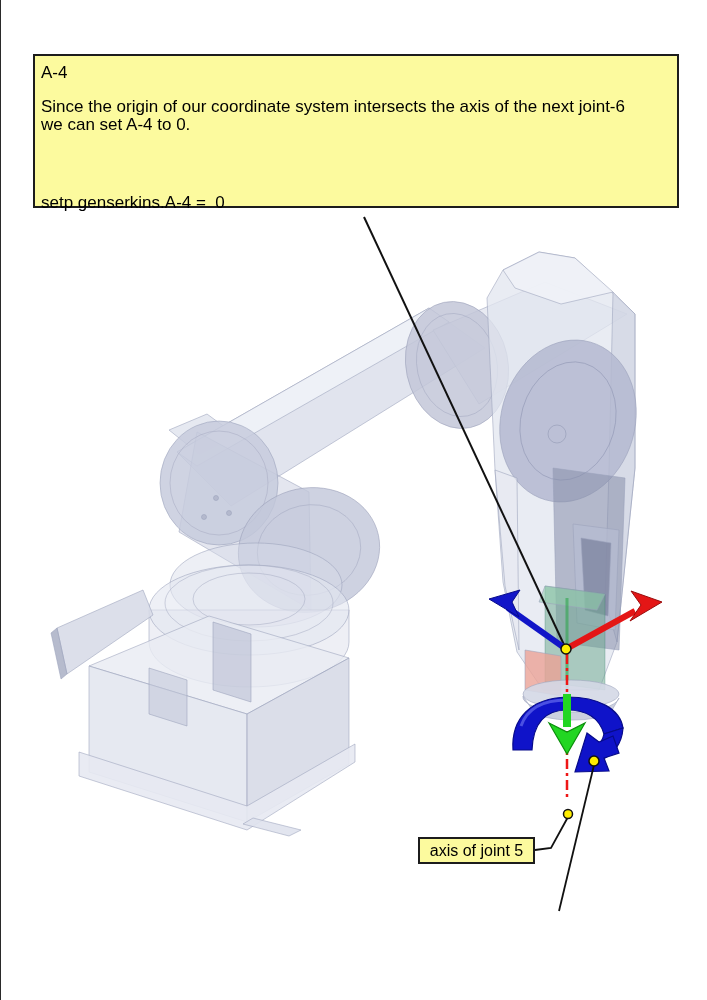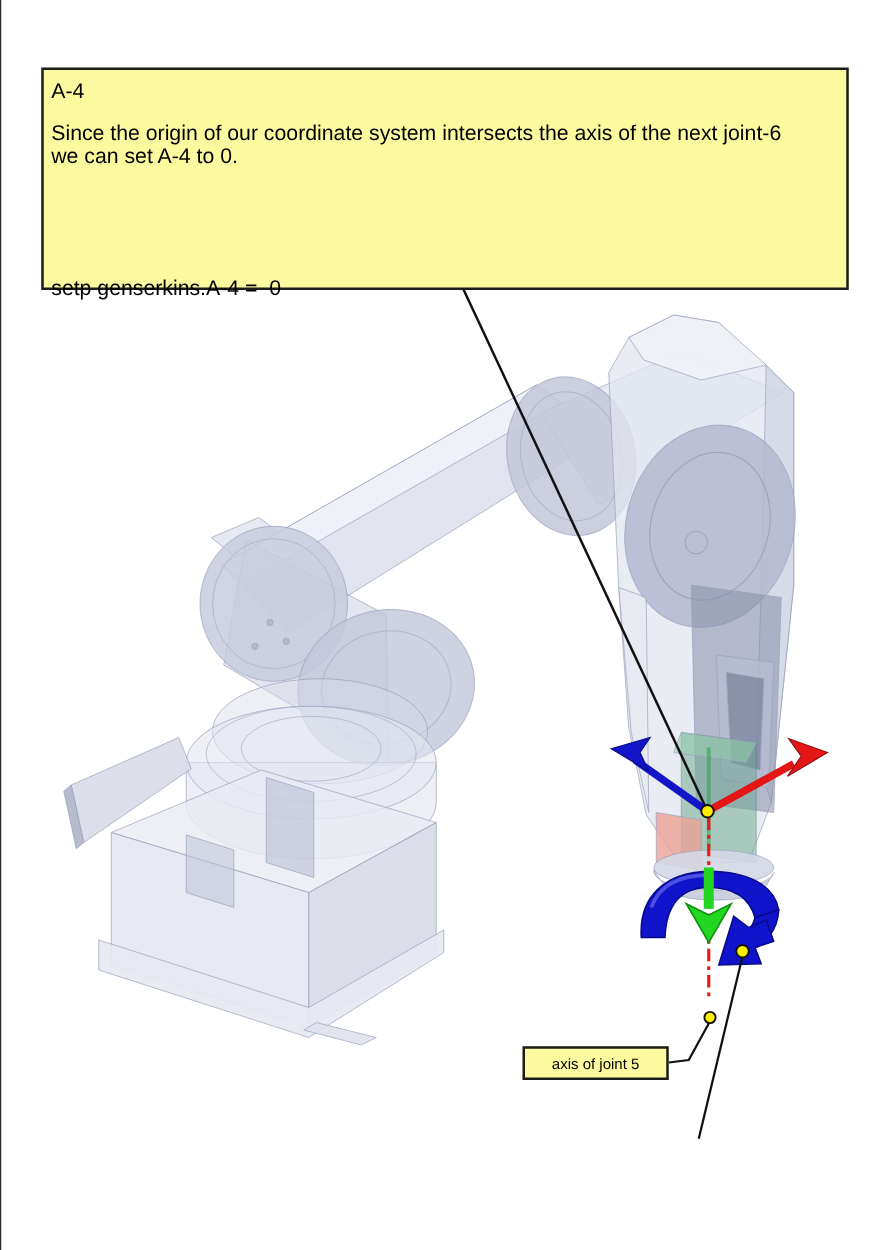--- a/index.html
+++ b/index.html
@@ -3,29 +3,29 @@
 <meta charset="utf-8">
 <style>
   html,body{margin:0;padding:0;background:#ffffff;}
   .page{
     position:relative;width:707px;height:1000px;background:#ffffff;
     border-left:1.5px solid #2a2a2a;box-sizing:border-box;overflow:hidden;
     font-family:"Liberation Sans", sans-serif;color:#000;
   }
   .scene-svg{position:absolute;left:0;top:0;}
   .note-box{
-    position:absolute;left:32px;top:54px;width:646px;height:178px;
+    position:absolute;left:32px;top:54px;width:646px;height:154px;
     background:#fcfa9e;border:2px solid #1c1c1c;box-sizing:border-box;
   }
   .note-title{position:absolute;left:6px;top:7px;font-size:17px;}
   .note-body{position:absolute;left:6px;top:42px;font-size:17px;line-height:18px;white-space:nowrap;}
-  .note-cmd{position:absolute;left:6px;top:137px;font-size:17px;white-space:pre;margin-top:28px;}
+  .note-cmd{position:absolute;left:6px;top:137px;font-size:17px;white-space:pre;}
   .callout{
     position:absolute;background:#fcfa9e;border:2px solid #1c1c1c;box-sizing:border-box;
-    font-size:12px;text-align:center;display:flex;align-items:center;justify-content:center;
+    font-size:16px;text-align:center;display:flex;align-items:center;justify-content:center;
     white-space:nowrap;
   }
   .callout.axis{left:417px;top:837px;width:117px;height:27px;}
   .callout.rotation{left:447px;top:911px;width:215px;height:28px;}
 </style>
 </head>
 <body>
 
 <div class="page">
 

